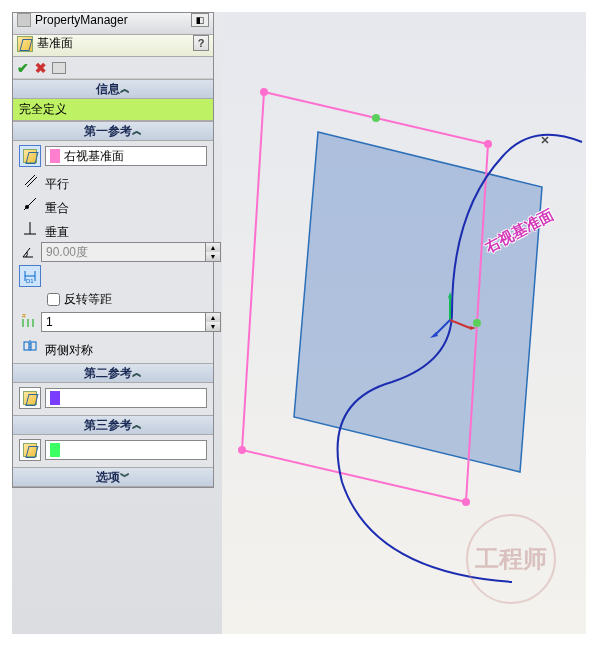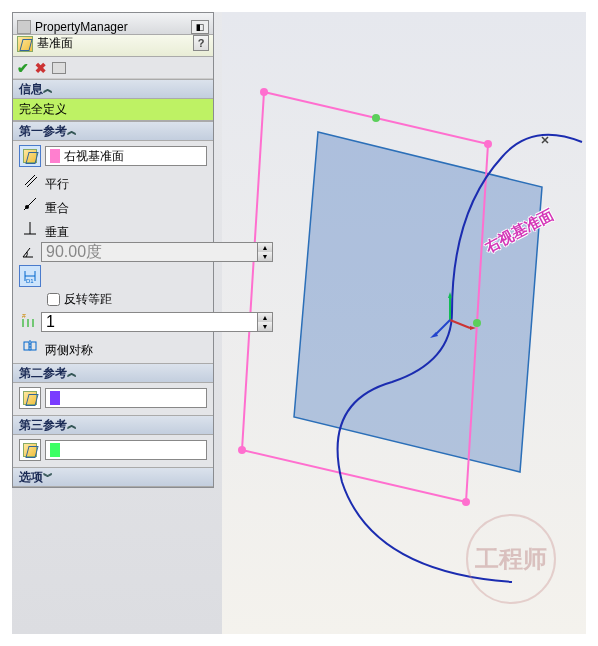--- a/index.html
+++ b/index.html
@@ -35,21 +35,21 @@
     width: 202px;
     background: #e4e5e8;
     border: 1px solid #8a8c90;
     display: flex;
     flex-direction: column;
   }
   .pm-header {
     height: 22px;
     background: linear-gradient(to bottom, #f2f3f5 0%, #d8dadd 100%);
     display: flex;
-    align-items: flex-end;
+    align-items: flex-start;
     padding: 0 4px;
     border-bottom: 1px solid #aaa;
     justify-content: space-between;
     gap: 32px;
   }
   .pm-header .left { display: flex; align-items: center; gap: 4px; }
   .pm-icon { width: 14px; height: 14px; background: #ccc; border: 1px solid #999; }
   .feature-header {
     height: 22px;
     background: linear-gradient(to bottom, #f7f9ec 0%, #e9edd6 100%);
@@ -95,21 +95,21 @@
   .ok-btn { color: #2a9d2a; font-size: 14px; font-weight: bold; cursor: pointer; }
   .cancel-btn { color: #c33; font-size: 14px; font-weight: bold; cursor: pointer; }
   .pin-btn { width: 14px; height: 12px; border: 1px solid #888; background: #ddd; }
   .section-hdr {
     height: 20px;
     background: linear-gradient(to bottom, #dbe2ec 0%, #c3cede 100%);
     border-top: 1px solid #aaa;
     border-bottom: 1px solid #aaa;
     display: flex;
     align-items: center;
-    justify-content: flex-start;
+    justify-content: center;
     padding: 0 6px;
     color: #1a2a55;
     font-weight: bold;
   }
   .chev { font-size: 10px; color: #355; }
   .status-row {
     background: #bef264;
     color: #000;
     padding: 2px 6px;
     border-bottom: 1px solid #aaa;
@@ -167,21 +167,21 @@
   .num-input {
     flex: 1;
     height: 20px;
     display: flex;
   }
   .num-input input {
     flex: 1;
     border: 1px solid #888;
     border-right: none;
     padding: 0 4px;
-    font-size: 16px;
+    font-size: 12px;
     height: 20px;
   }
   .spin {
     width: 16px;
     display: flex;
     flex-direction: column;
     border: 1px solid #888;
   }
   .spin div {
     flex: 1;

